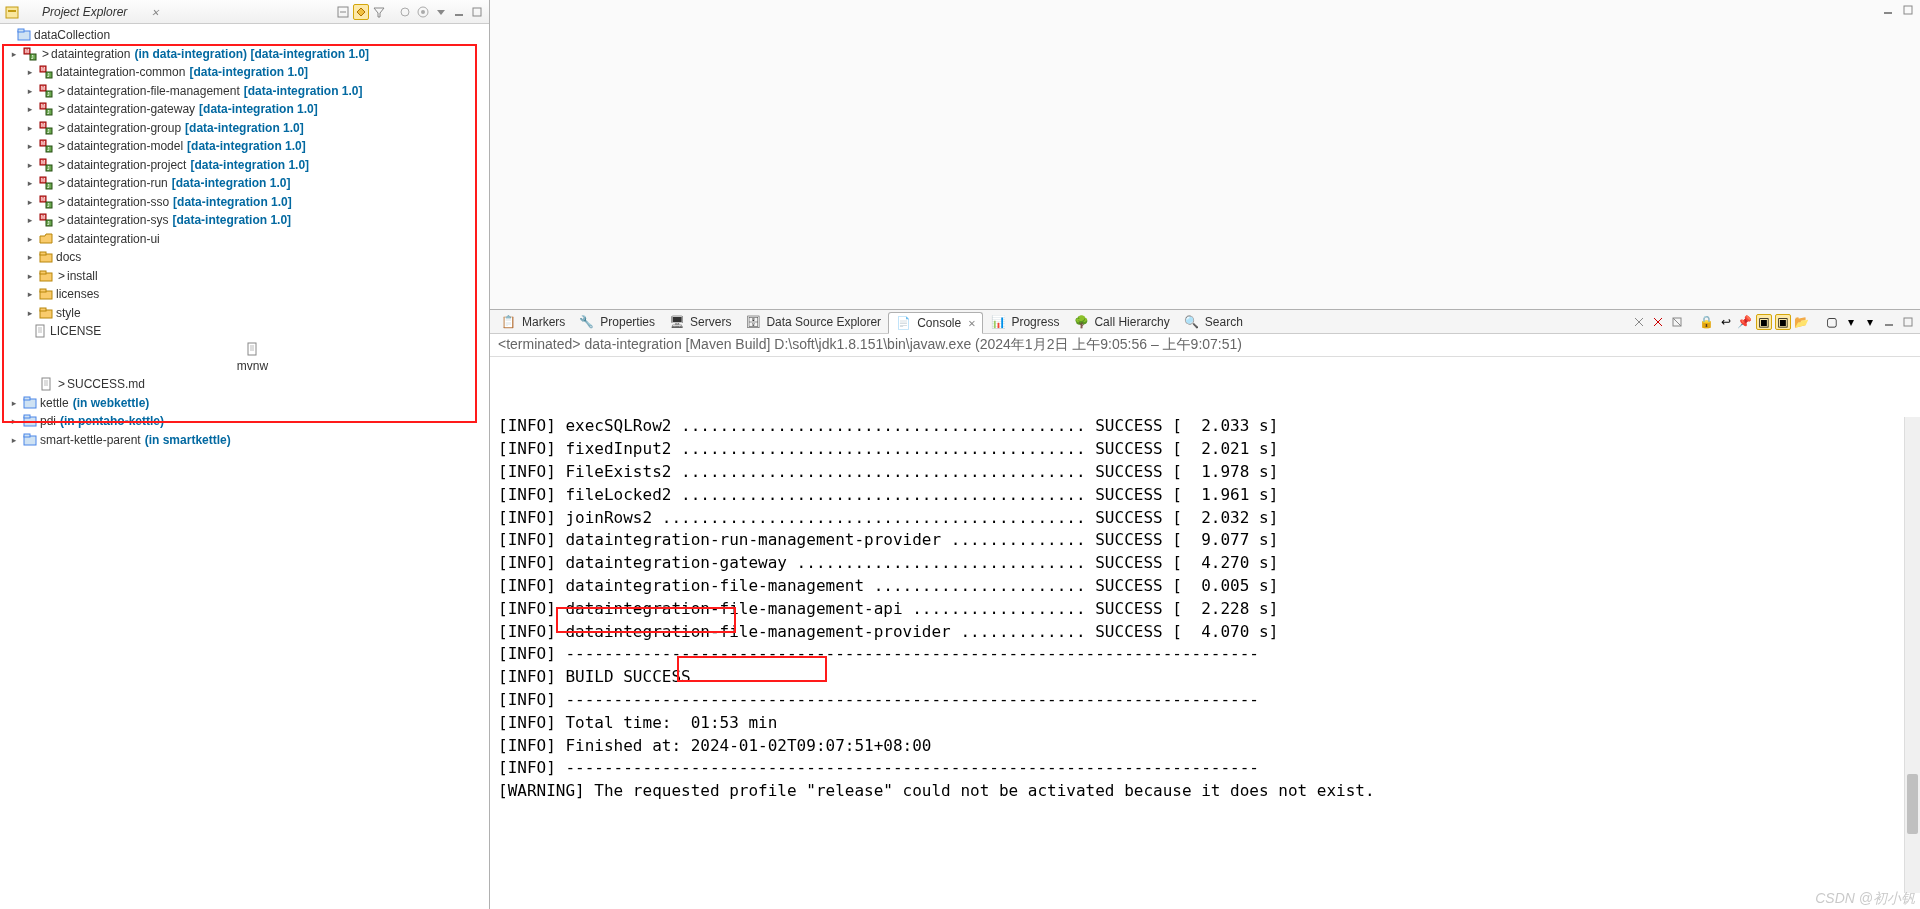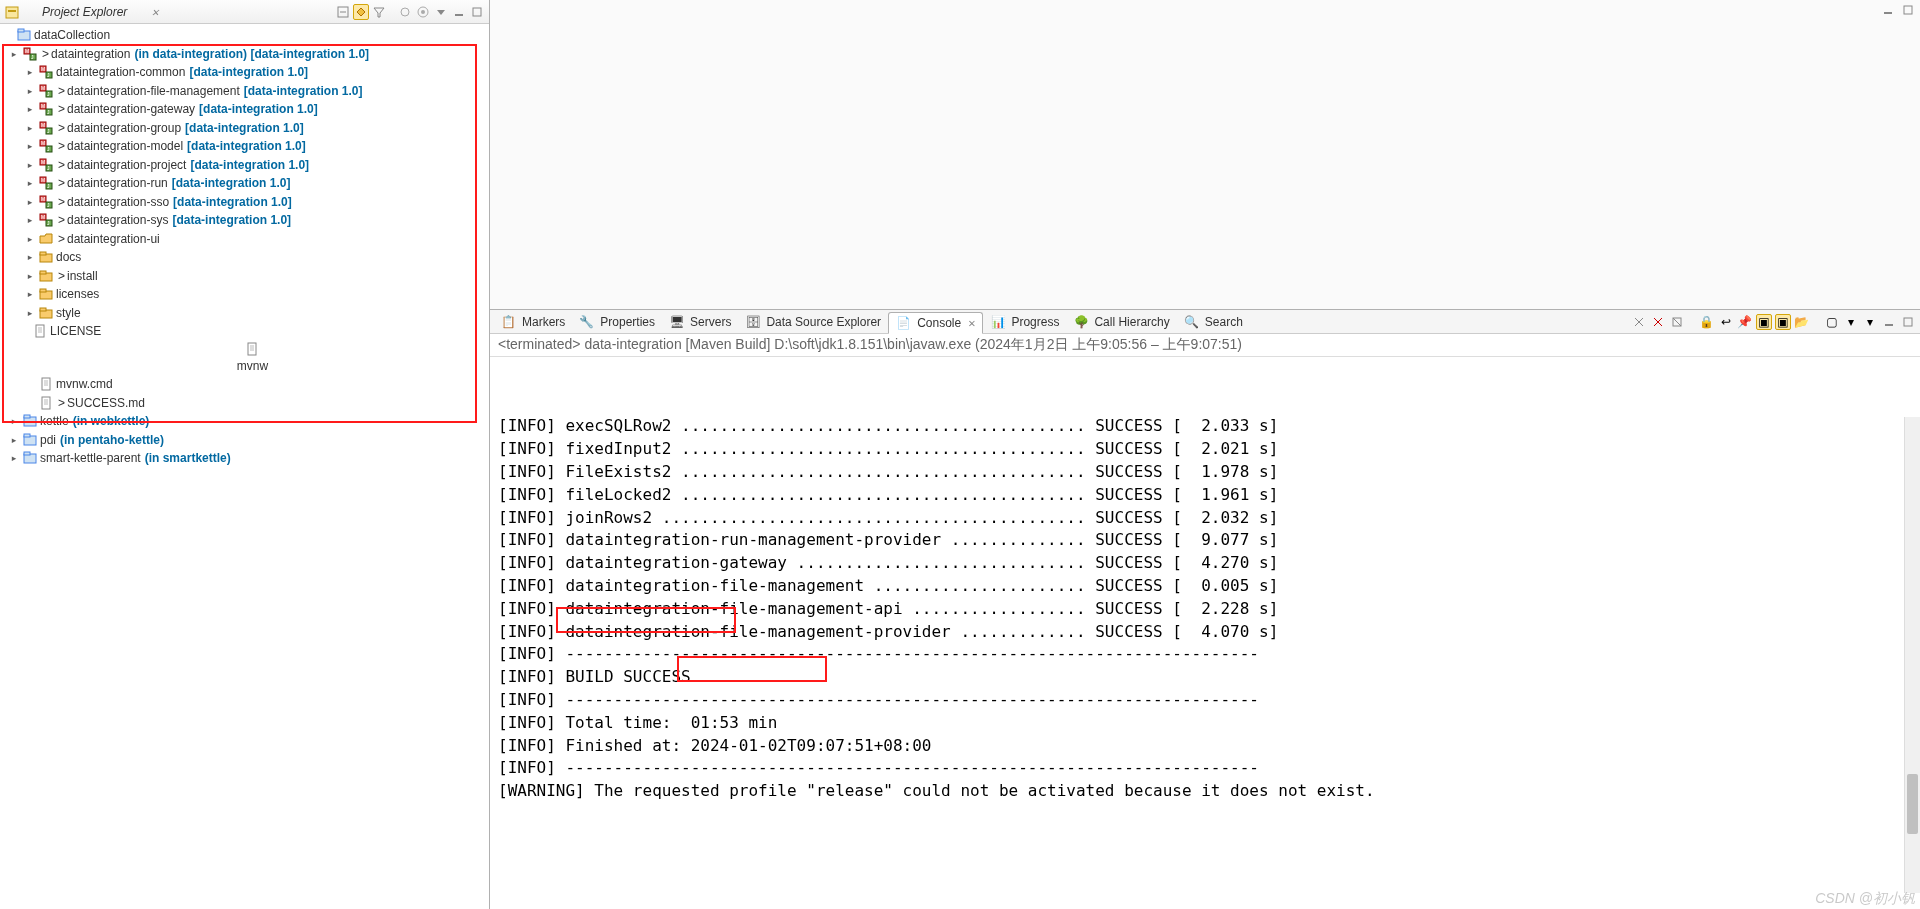--- a/index.html
+++ b/index.html
@@ -331,32 +331,20 @@
           <span class="expand" style="visibility: hidden;"></span>
           <span class="node-icon">
             <svg width="14" height="14">
               <rect x="3" y="1" width="8" height="12" fill="#fff" stroke="#888"></rect>
               <line x1="5" y1="4" x2="9" y2="4" stroke="#bbb"></line>
               <line x1="5" y1="6" x2="9" y2="6" stroke="#bbb"></line>
               <line x1="5" y1="8" x2="9" y2="8" stroke="#bbb"></line>
             </svg>
           </span>
           <span class="node-text">mvnw</span>
-        </div>
-        <div class="tree-row" style="padding-left: 22px;">
-          <span class="expand" style="visibility: hidden;"></span>
-          <span class="node-icon">
-            <svg width="14" height="14">
-              <rect x="3" y="1" width="8" height="12" fill="#fff" stroke="#888"></rect>
-              <line x1="5" y1="4" x2="9" y2="4" stroke="#bbb"></line>
-              <line x1="5" y1="6" x2="9" y2="6" stroke="#bbb"></line>
-              <line x1="5" y1="8" x2="9" y2="8" stroke="#bbb"></line>
-            </svg>
-          </span>
-          <span class="node-text">mvnw.cmd</span>
         </div>
         <div class="tree-row" style="padding-left: 22px;">
           <span class="expand" style="visibility: hidden;"></span>
           <span class="node-icon">
             <svg width="14" height="14">
               <rect x="3" y="1" width="8" height="12" fill="#fff" stroke="#888"></rect>
               <line x1="5" y1="4" x2="9" y2="4" stroke="#bbb"></line>
               <line x1="5" y1="6" x2="9" y2="6" stroke="#bbb"></line>
               <line x1="5" y1="8" x2="9" y2="8" stroke="#bbb"></line>
             </svg>

